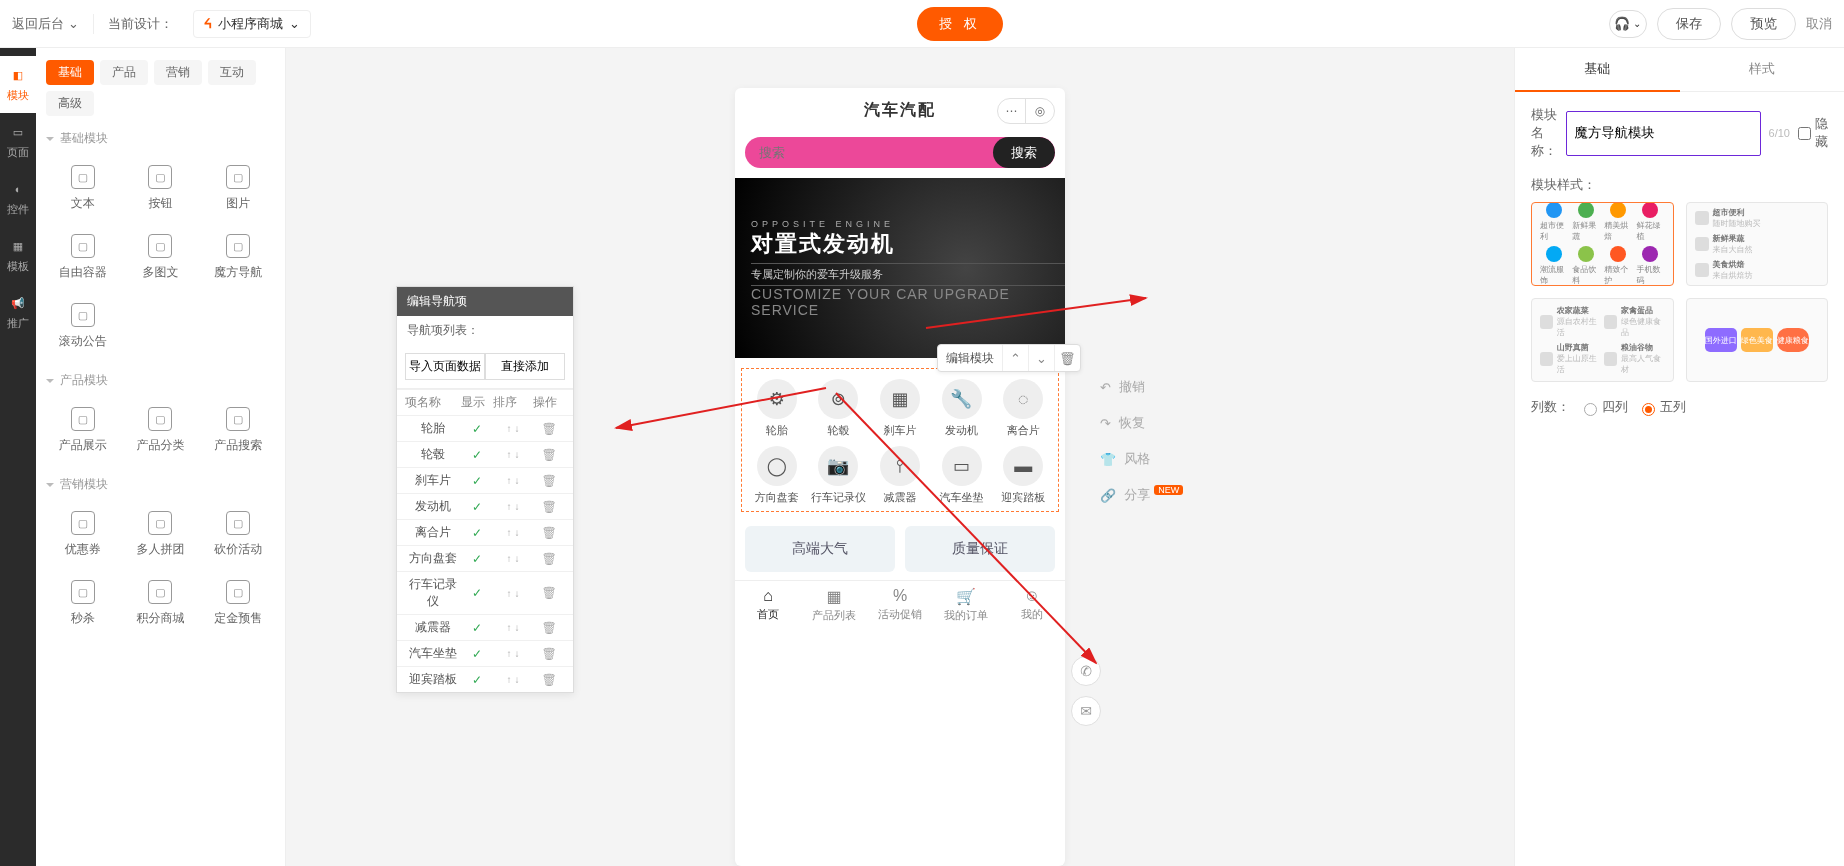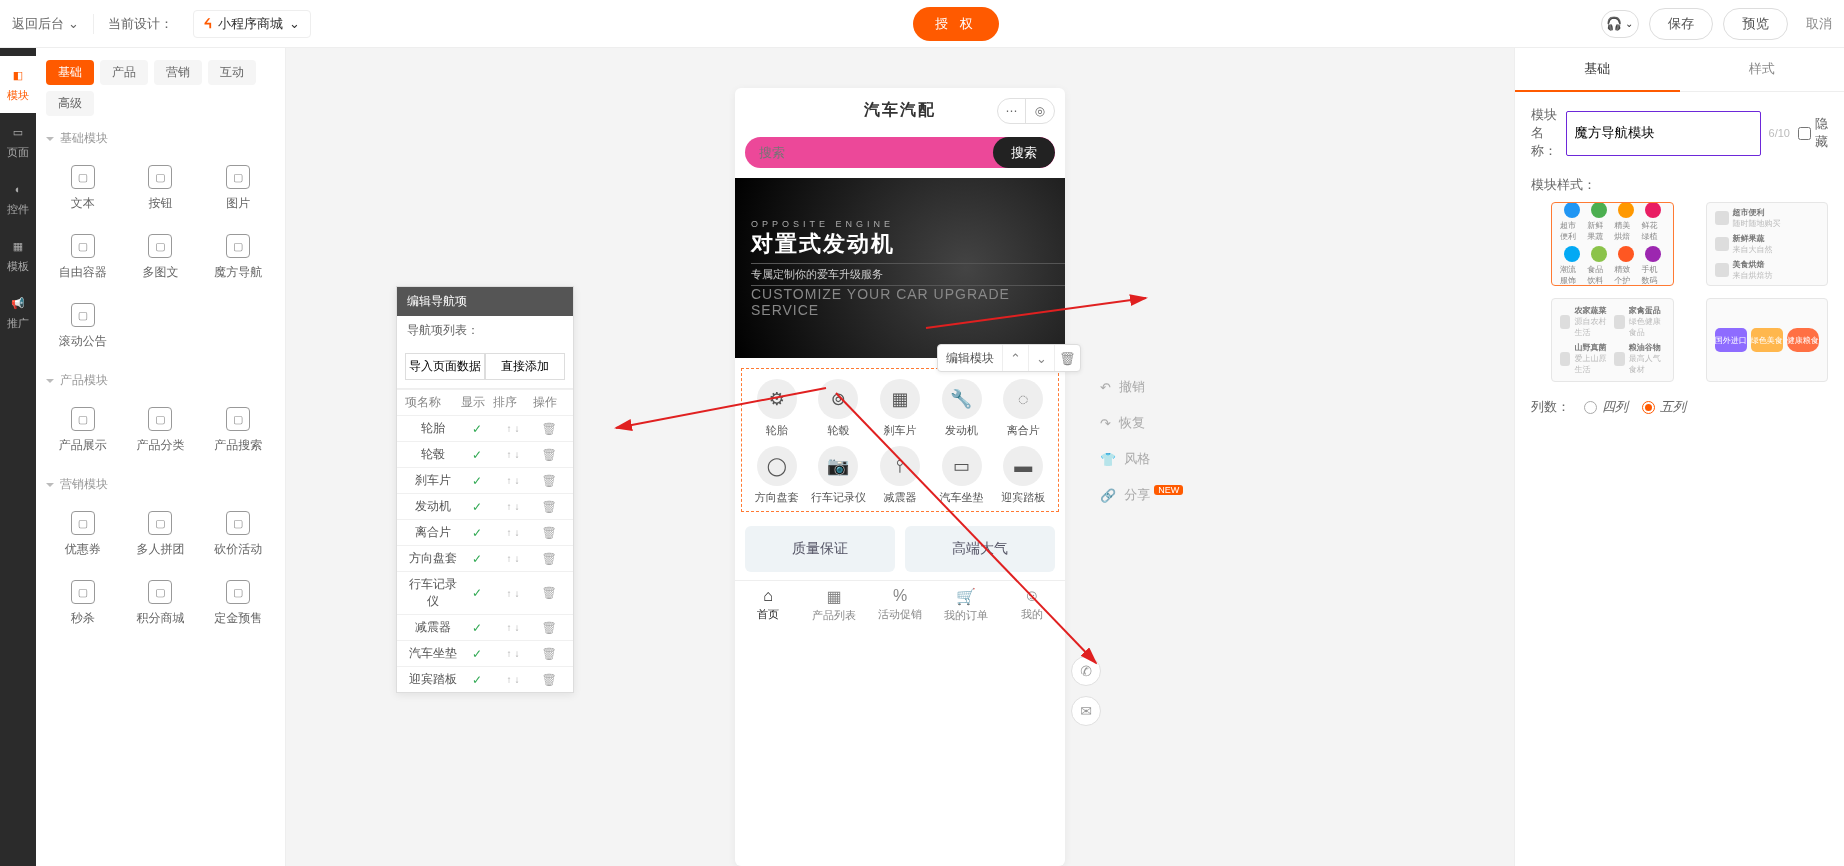--- a/index.html
+++ b/index.html
@@ -105,33 +105,33 @@
 .prop-tab { flex: 1; text-align: center; padding: 12px 0; color: #888; cursor: pointer; border-bottom: 1px solid #eee; }
 .prop-tab.active { color: #333; border-bottom: 2px solid #ff5a00; }
 .prop-body { padding: 14px 16px; overflow-y: auto; }
 .prop-row { display: flex; align-items: center; gap: 8px; margin-bottom: 16px; font-size: 13px; }
 .prop-row label { color: #666; }
 .prop-row input[type=text] { border: 1px solid #6d28d9; padding: 14px 8px; flex: 1; border-radius: 2px; }
 .counter { color: #bbb; font-size: 11px; }
 .hide-chk { display: flex; align-items: center; gap: 4px; color: #666; }
 .style-title { color: #666; margin-bottom: 8px; }
 .style-grid { display: grid; grid-template-columns: 1fr 1fr; gap: 12px; }
-.style-card { border: 1px solid #e6e6e6; border-radius: 4px; padding: 8px; height: 84px; background: #fafafa; cursor: pointer; display: flex; align-items: center; justify-content: center; position: relative; overflow: hidden; margin-left: 20px; }
+.style-card { border: 1px solid #e6e6e6; border-radius: 4px; padding: 8px; height: 84px; background: #fafafa; cursor: pointer; display: flex; align-items: center; justify-content: center; position: relative; overflow: hidden; }
 .style-card.active { border-color: #ff7a33; }
 .sc-iconrow { display: grid; grid-template-columns: repeat(4, 1fr); gap: 4px; width: 100%; }
 .sc-ico { display: flex; flex-direction: column; align-items: center; gap: 2px; }
 .sc-dot { width: 16px; height: 16px; border-radius: 50%; }
 .sc-t { font-size: 8px; color: #888; }
 .sc-list { display: flex; flex-direction: column; gap: 4px; width: 100%; font-size: 8px; color: #777; }
 .sc-li { display: flex; align-items: center; gap: 4px; }
 .sc-li .sq { width: 14px; height: 14px; background: #ddd; border-radius: 3px; }
 .sc-pills { display: flex; gap: 4px; }
 .sc-pill { flex: 1; height: 24px; border-radius: 5px; }
 .cols-row { display: flex; align-items: center; gap: 14px; margin-top: 16px; color: #666; }
-.radio { display: inline-flex; align-items: center; gap: 5px; cursor: pointer; font-style: italic; }
+.radio { display: inline-flex; align-items: flex-end; gap: 5px; cursor: pointer; }
 .radio .r { width: 13px; height: 13px; border: 1.5px solid #aaa; border-radius: 50%; display: inline-block; position: relative; }
 .radio.sel .r { border-color: #ff5a00; }
 .radio.sel .r::after { content: ""; position: absolute; inset: 2px; background: #ff5a00; border-radius: 50%; }
 
 svg { overflow: visible; }
 </style>
 </head>
 <body>
 
 <div class="app">
@@ -153,21 +153,21 @@
     <div class="top-center">
       <button class="auth-btn">授 权</button>
     </div>
     <div class="top-right">
       <div class="headset">
         <span>🎧</span>
         <span style="font-size:10px;margin-left:3px;">⌄</span>
       </div>
       <button class="pill-btn">保存</button>
       <button class="pill-btn">预览</button>
-      <span style="color:#888;cursor:pointer;margin-left:8px;">取消</span>
+      <span style="color:#888;cursor:pointer;">取消</span>
     </div>
   </div>
 
   <div class="body">
 
     <div class="rail" id="rail">
         <div class="rail-item active">
      <div class="rail-icon">◧</div>
      <span>模块</span>
    </div>
@@ -417,22 +417,22 @@
      <div class="nav-ico">▭</div>
      <div class="nav-lbl">汽车坐垫</div>
    </div>
               <div class="nav-cell">
      <div class="nav-ico">▬</div>
      <div class="nav-lbl">迎宾踏板</div>
    </div>
             </div>
         </div>
         <div class="feat-row">
+          <div class="feat-card">高端大气</div>
           <div class="feat-card">质量保证</div>
-          <div class="feat-card">高端大气</div>
         </div>
         <div class="tabbar" id="tabbar">
             <div class="tabbar-item active">
      <div class="tabbar-ico">⌂</div>
      <span>首页</span>
    </div>
             <div class="tabbar-item ">
      <div class="tabbar-ico">▦</div>
      <span>产品列表</span>
    </div>

